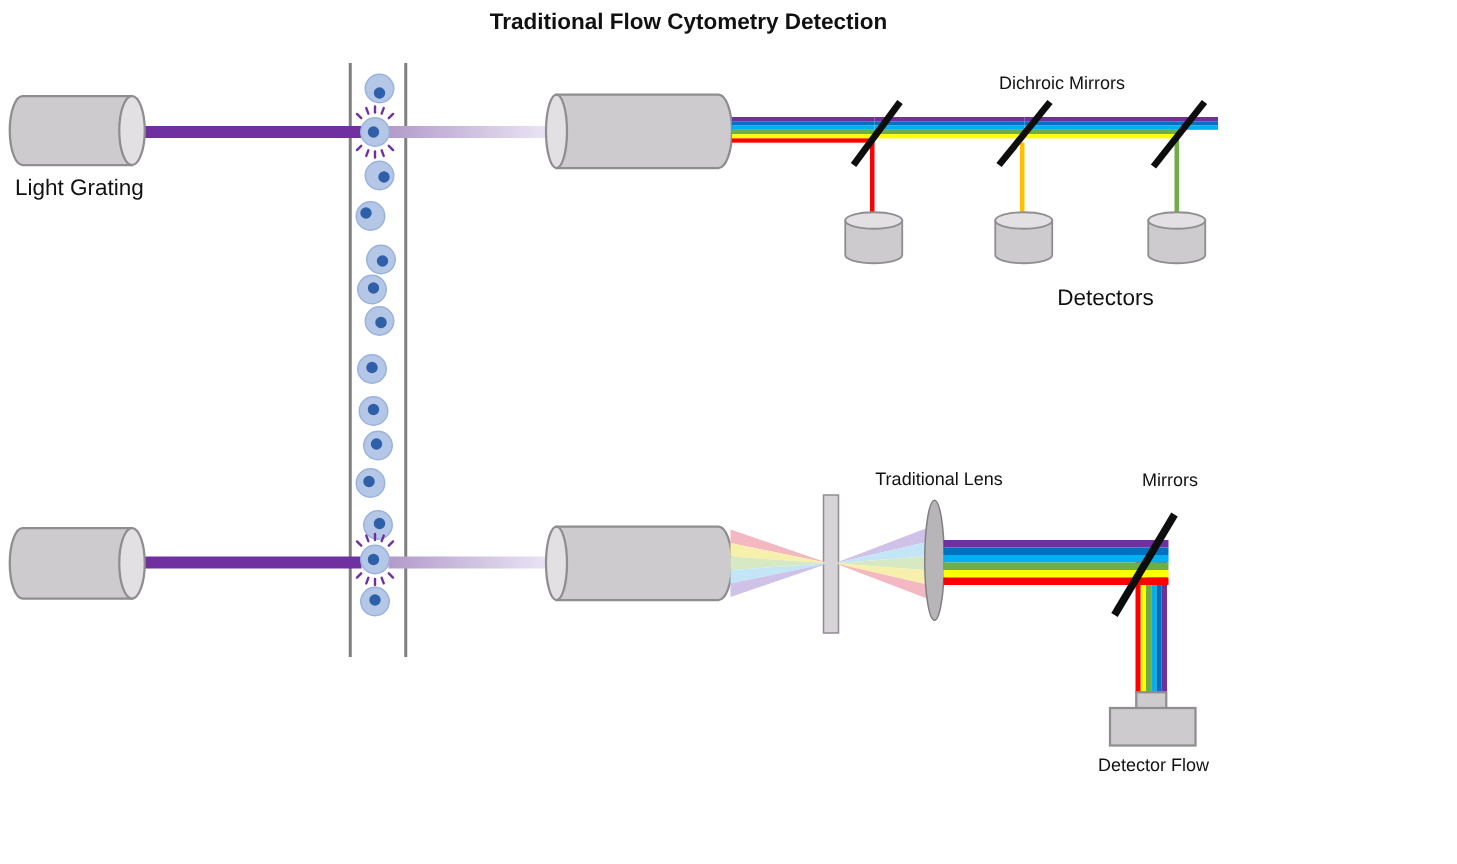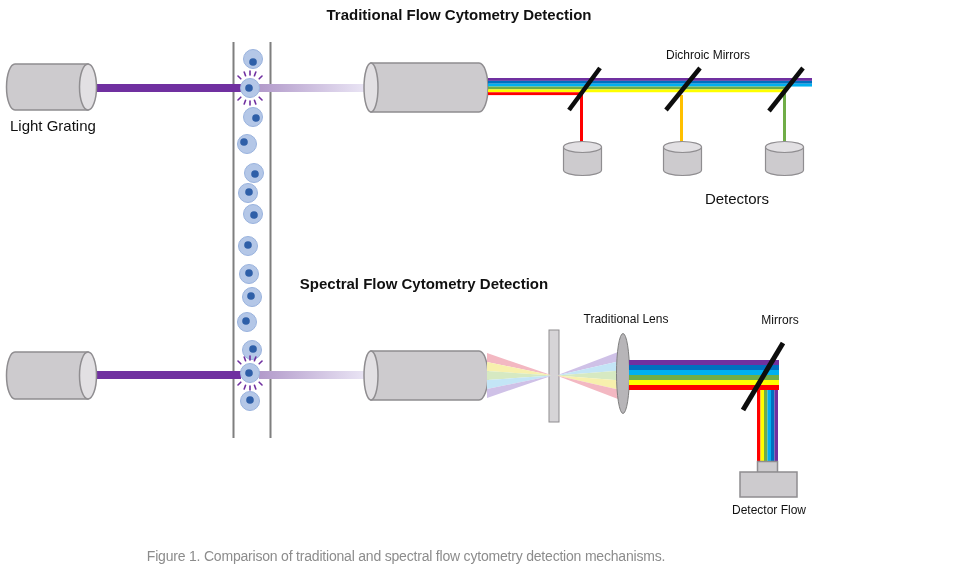--- a/index.html
+++ b/index.html
@@ -233,19 +233,17 @@
       <rect class="cyl" x="757.5" y="461.5" width="20" height="11"></rect>
       <rect class="cyl" x="740" y="472" width="57" height="25"></rect>
     </g>
   </svg>
 
   <div class="label title" style="left:459px;top:6px">Traditional Flow Cytometry Detection</div>
   <div class="label left big" style="left:10px;top:117px">Light Grating</div>
   <div class="label small" style="left:708px;top:48px">Dichroic Mirrors</div>
   <div class="label big" style="left:737px;top:190px">Detectors</div>
 
-  <div class="label title" style="left:424px;top:275px">Spectral Flow Cytometry Detection</div>
   <div class="label small" style="left:626px;top:312px">Traditional Lens</div>
   <div class="label small" style="left:780px;top:313px">Mirrors</div>
   <div class="label small" style="left:769px;top:503px">Detector Flow</div>
 
-  <div class="caption" style="top:548px">Figure 1. Comparison of traditional and spectral flow cytometry detection mechanisms.</div>
 </div>
 
 </body></html>

